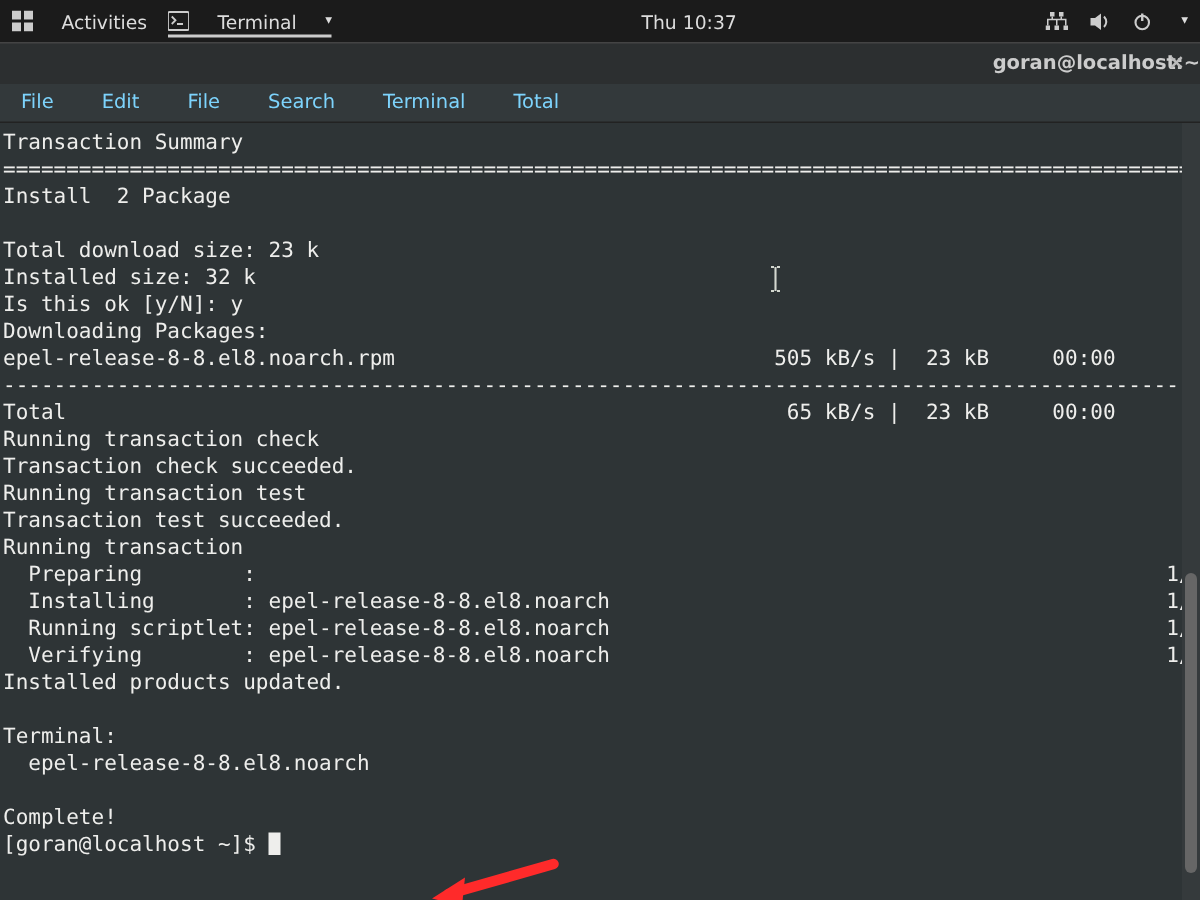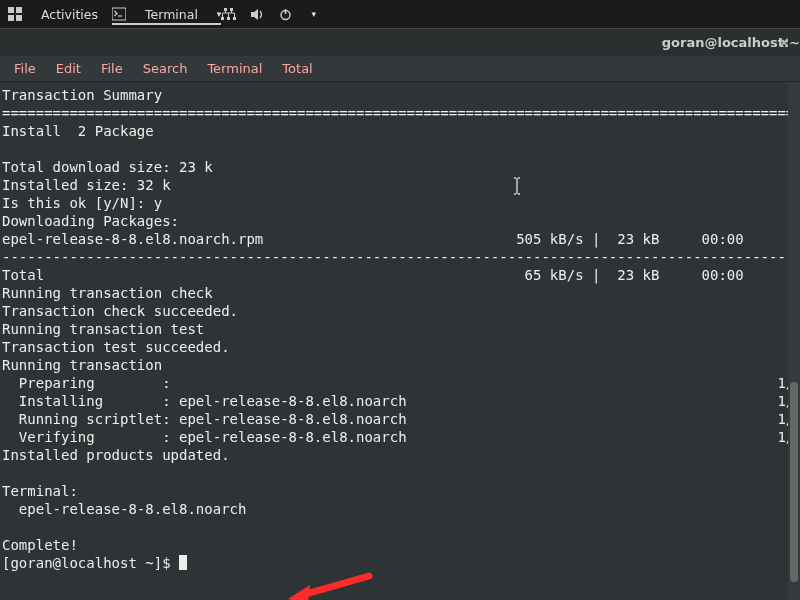--- a/index.html
+++ b/index.html
@@ -9,21 +9,21 @@
   .topbar .center { flex: 1; justify-content: center; }
   .topbar .right { gap: 14px; }
   .topbar .act-icon { width: 14px; height: 14px; display: inline-block; }
   .tbitem { display: flex; align-items: center; gap: 19px; cursor: pointer; }
   .tbitem.selected { border-bottom: 2px solid #ccc; padding-bottom: 1px; margin-bottom: -3px;}
   .tri { font-size: 9px; }
 
   .titlebar { height: 28px; background: #2c2f30; color: #ccc; display: flex; align-items: center; justify-content: flex-end; font-size: 13px; font-weight: bold; position: relative; border-top: 1px solid #444; }
   .titlebar .close { position: absolute; right: 10px; top: 5px; cursor: pointer; font-size: 14px; color: #bbb; }
 
-  .menubar { height: 26px; background: #33393b; color: #fca5a5; display: flex; align-items: center; font-size: 13px; padding: 0 6px; gap: 4px; border-bottom: 1px solid #222;}
+  .menubar { height: 26px; background: #33393b; color: #7dd3fc; display: flex; align-items: center; font-size: 13px; padding: 0 6px; gap: 16px; border-bottom: 1px solid #222;}
   .menubar .mitem { padding: 3px 8px; cursor: pointer; }
 
   .term-wrap { position: relative; height: calc(600px - 28px - 28px - 26px); background: #2e3436; }
   .terminal {
     font-family: "DejaVu Sans Mono","Liberation Mono",monospace;
     font-size: 14px;
     line-height: 18px;
     color: #eeeeec;
     white-space: pre;
     padding: 4px 2px 2px 2px;
@@ -54,20 +54,25 @@
       <span>Activities</span>
     </span>
     <span class="tbitem selected">
       <svg class="act-icon" viewBox="0 0 14 14">
           <rect x="0" y="1" width="14" height="12" rx="1" fill="none" stroke="#ccc" stroke-width="1.2"></rect>
           <path d="M2.5 4 L5 6.5 L2.5 9" stroke="#ccc" stroke-width="1.2" fill="none"></path>
           <line x1="6" y1="9" x2="10" y2="9" stroke="#ccc" stroke-width="1.2"></line>
         </svg>
       <span>Terminal</span>
       <span class="tri">▾</span>
+    </span>
+  </div>
+  <div class="center">
+    <span class="tbitem">
+      <span>Thu 10:37</span>
     </span>
   </div>
   <div class="right">
     <span class="tbitem">
       <svg width="15" height="13" viewBox="0 0 15 13">
           <rect x="3" y="0" width="3" height="3" fill="#ccc"></rect>
           <rect x="9" y="0" width="3" height="3" fill="#ccc"></rect>
           <rect x="0" y="9" width="3" height="3" fill="#ccc"></rect>
           <rect x="6" y="9" width="3" height="3" fill="#ccc"></rect>
           <rect x="12" y="9" width="3" height="3" fill="#ccc"></rect>

